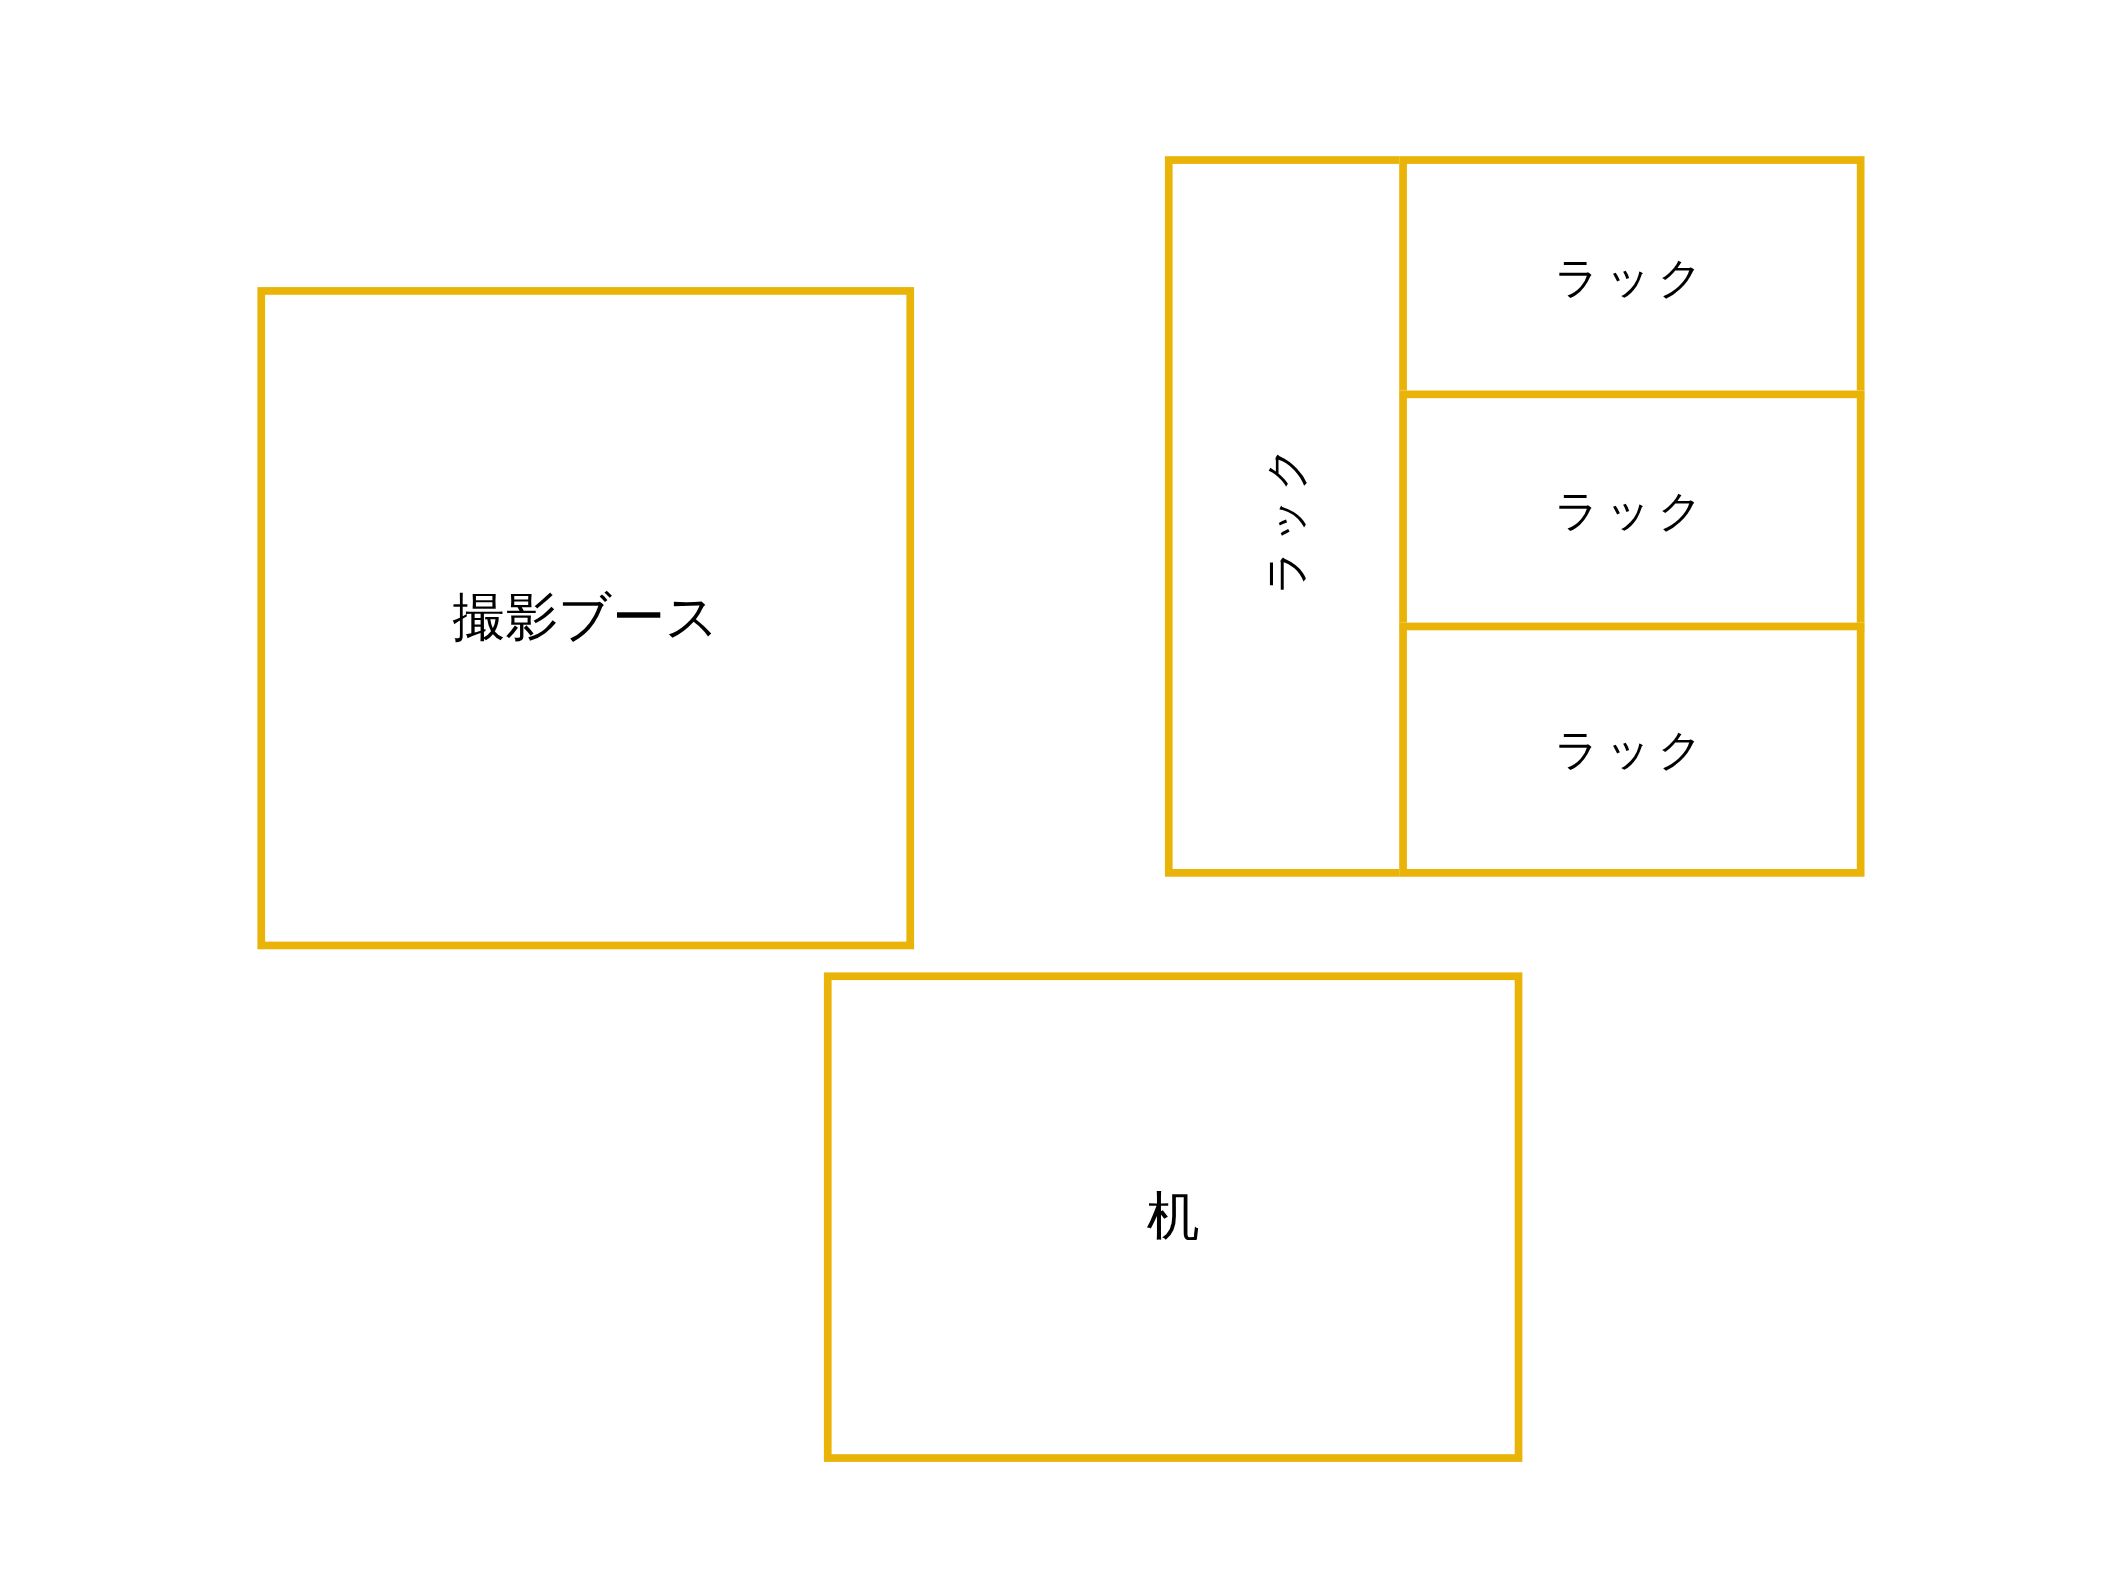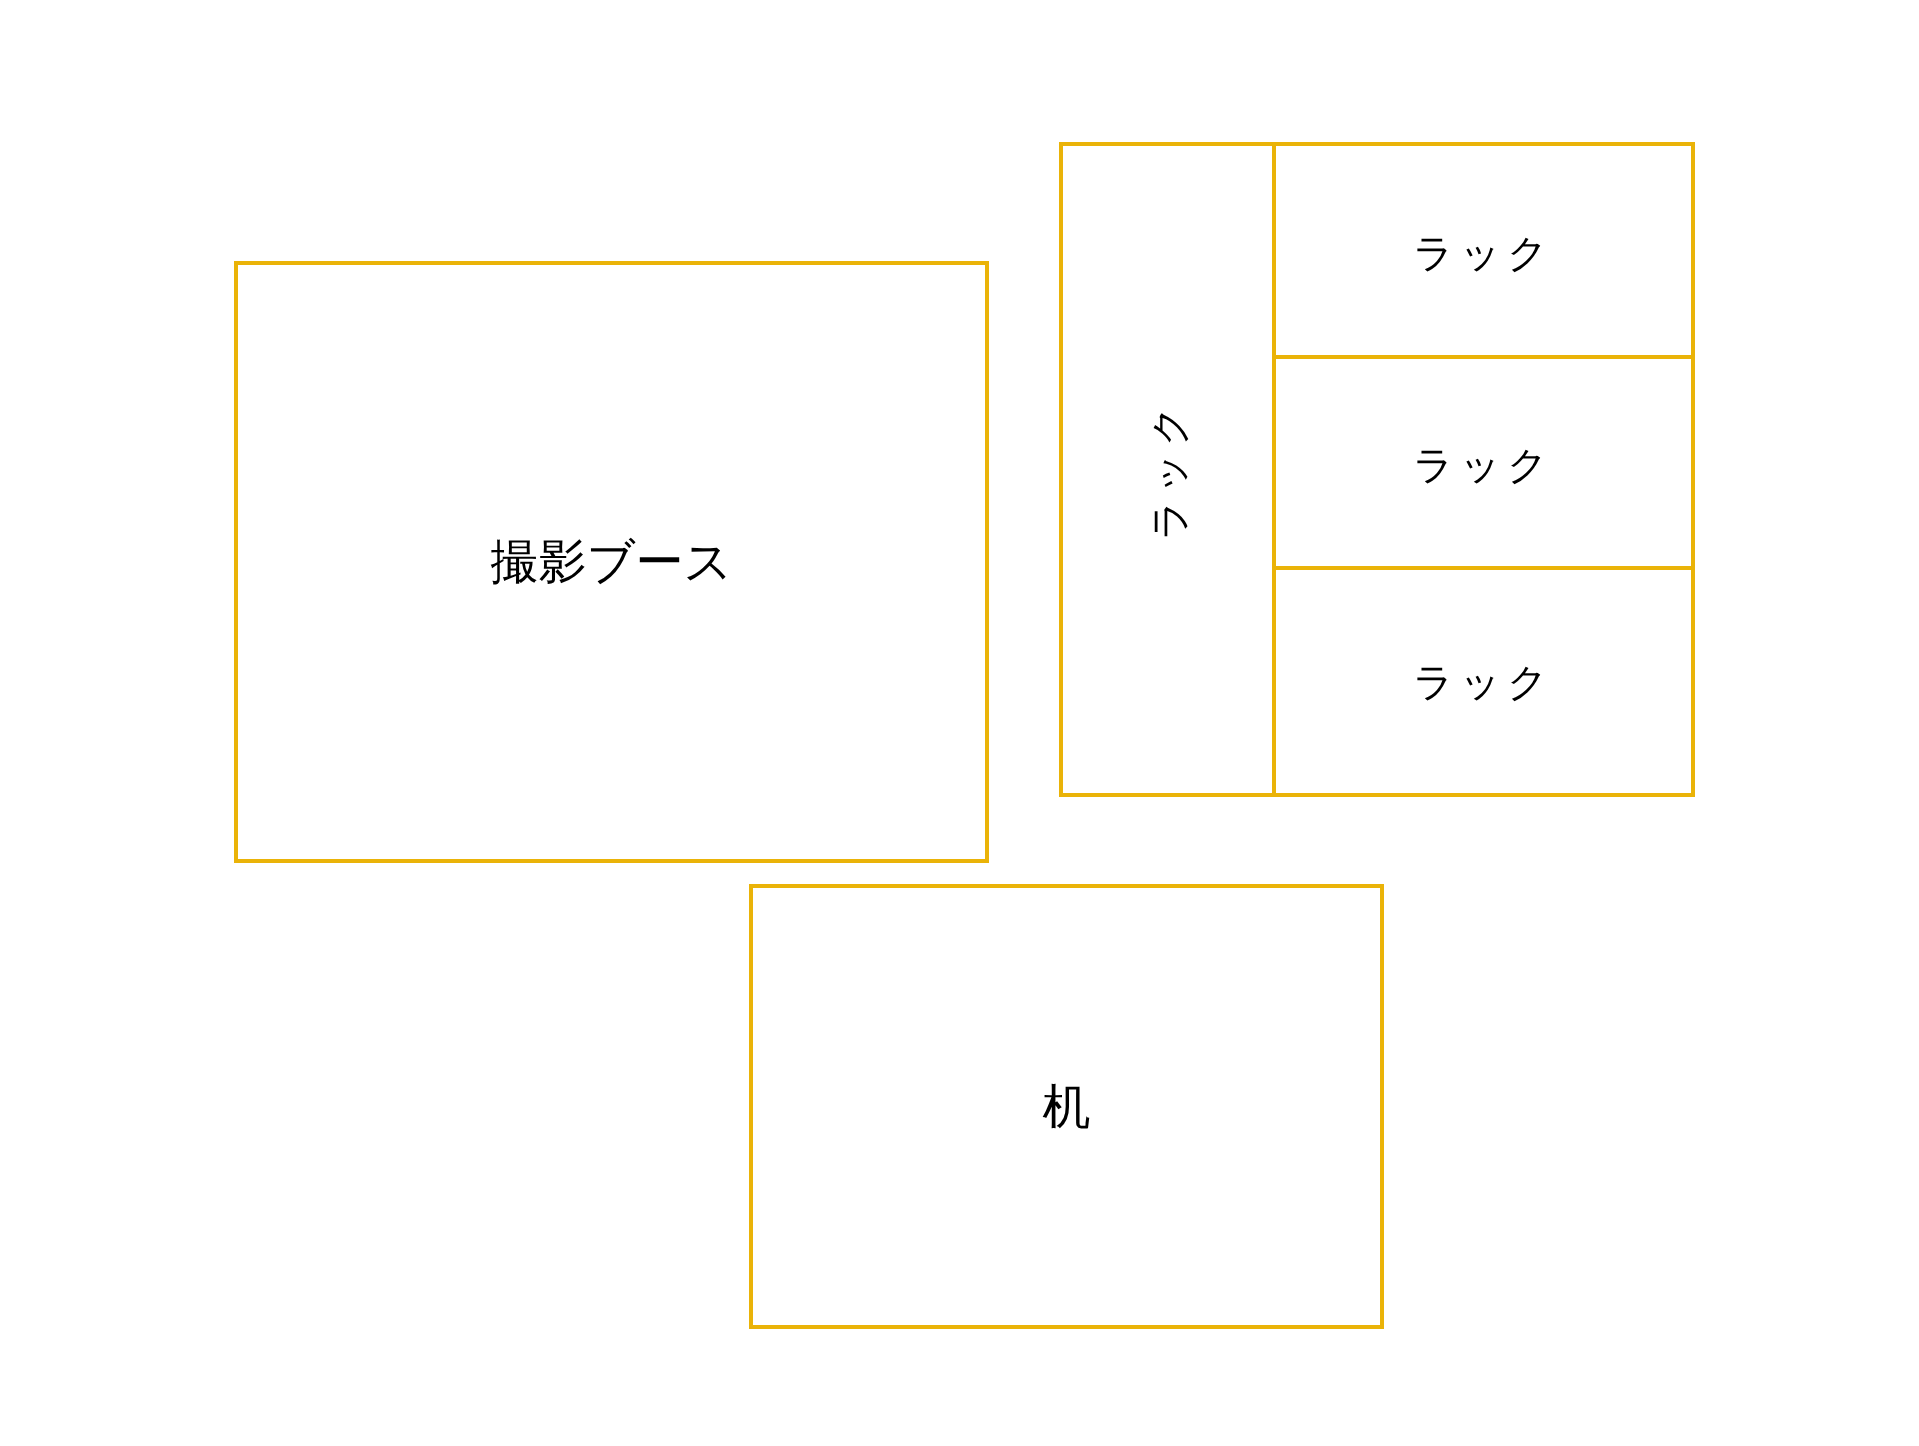--- a/index.html
+++ b/index.html
@@ -1,29 +1,29 @@
 <!DOCTYPE html>
 <html><head>
 <meta charset="utf-8">
 <style>
   html, body { margin:0; padding:0; background:#ffffff; }
   body { width:1919px; height:1446px; position:relative; overflow:hidden;
          font-family: "DejaVu Sans", "Liberation Sans", sans-serif; color:#000; }
-  .box { position:absolute; box-sizing:border-box; border:4px solid #eab308; background:#fff;
+  .box { position:absolute; box-sizing:border-box; border:7px solid #eab308; background:#fff;
          display:flex; align-items:center; justify-content:center; text-align:center; }
   .label { line-height:1.15; white-space:pre-line; }
   .booth .label { font-size:48px; }
   .desk .label { font-size:48px; }
   .rack .label { font-size:40px; letter-spacing:6px; }
   .vert .label { transform:rotate(-90deg); white-space:nowrap; }
 </style>
 </head>
 <body>
 
-<div class="box booth" style="left:234px; top:261px; width:755px; height:602px;">
+<div class="box booth" style="left:234px; top:261px; width:597px; height:602px;">
   <div class="label">
     <div>撮影ブース</div>
   </div>
 </div>
 
 <div class="box rack vert" style="left:1059px; top:142px; width:221px; height:655px;">
   <div class="label">ラック</div>
 </div>
 
 <div class="box rack" style="left:1272px; top:142px; width:423px; height:221px;">

